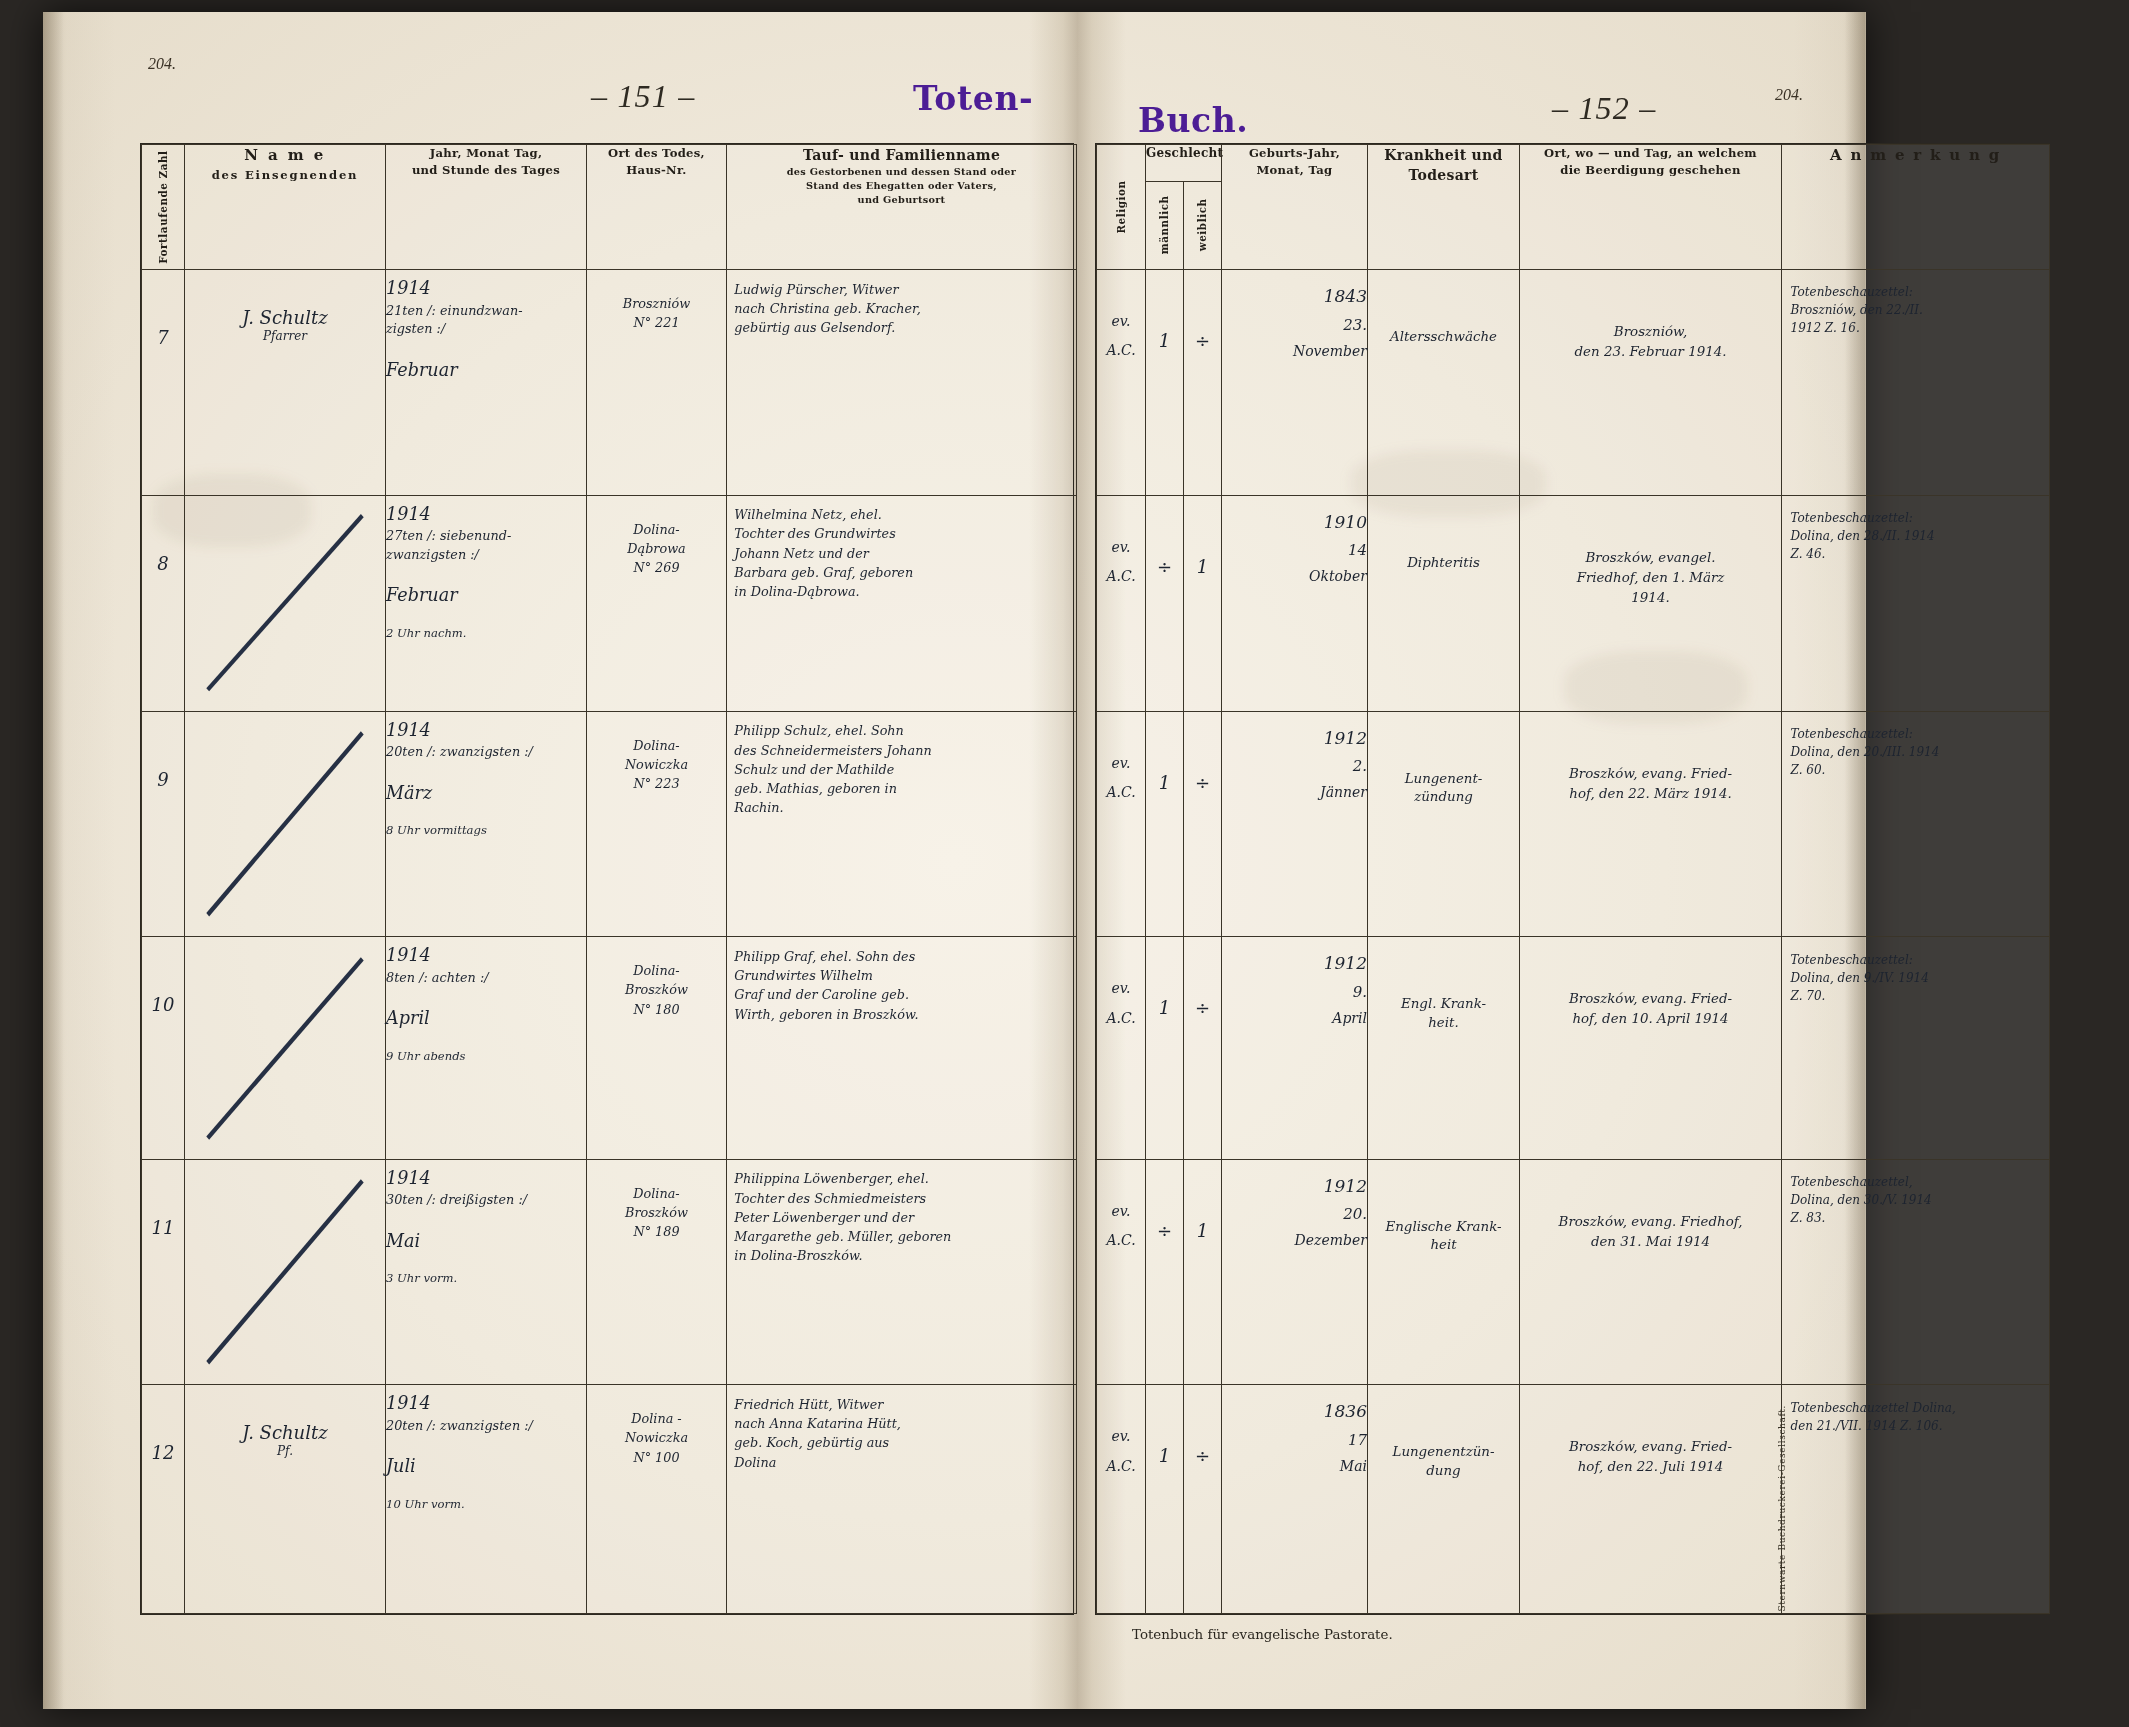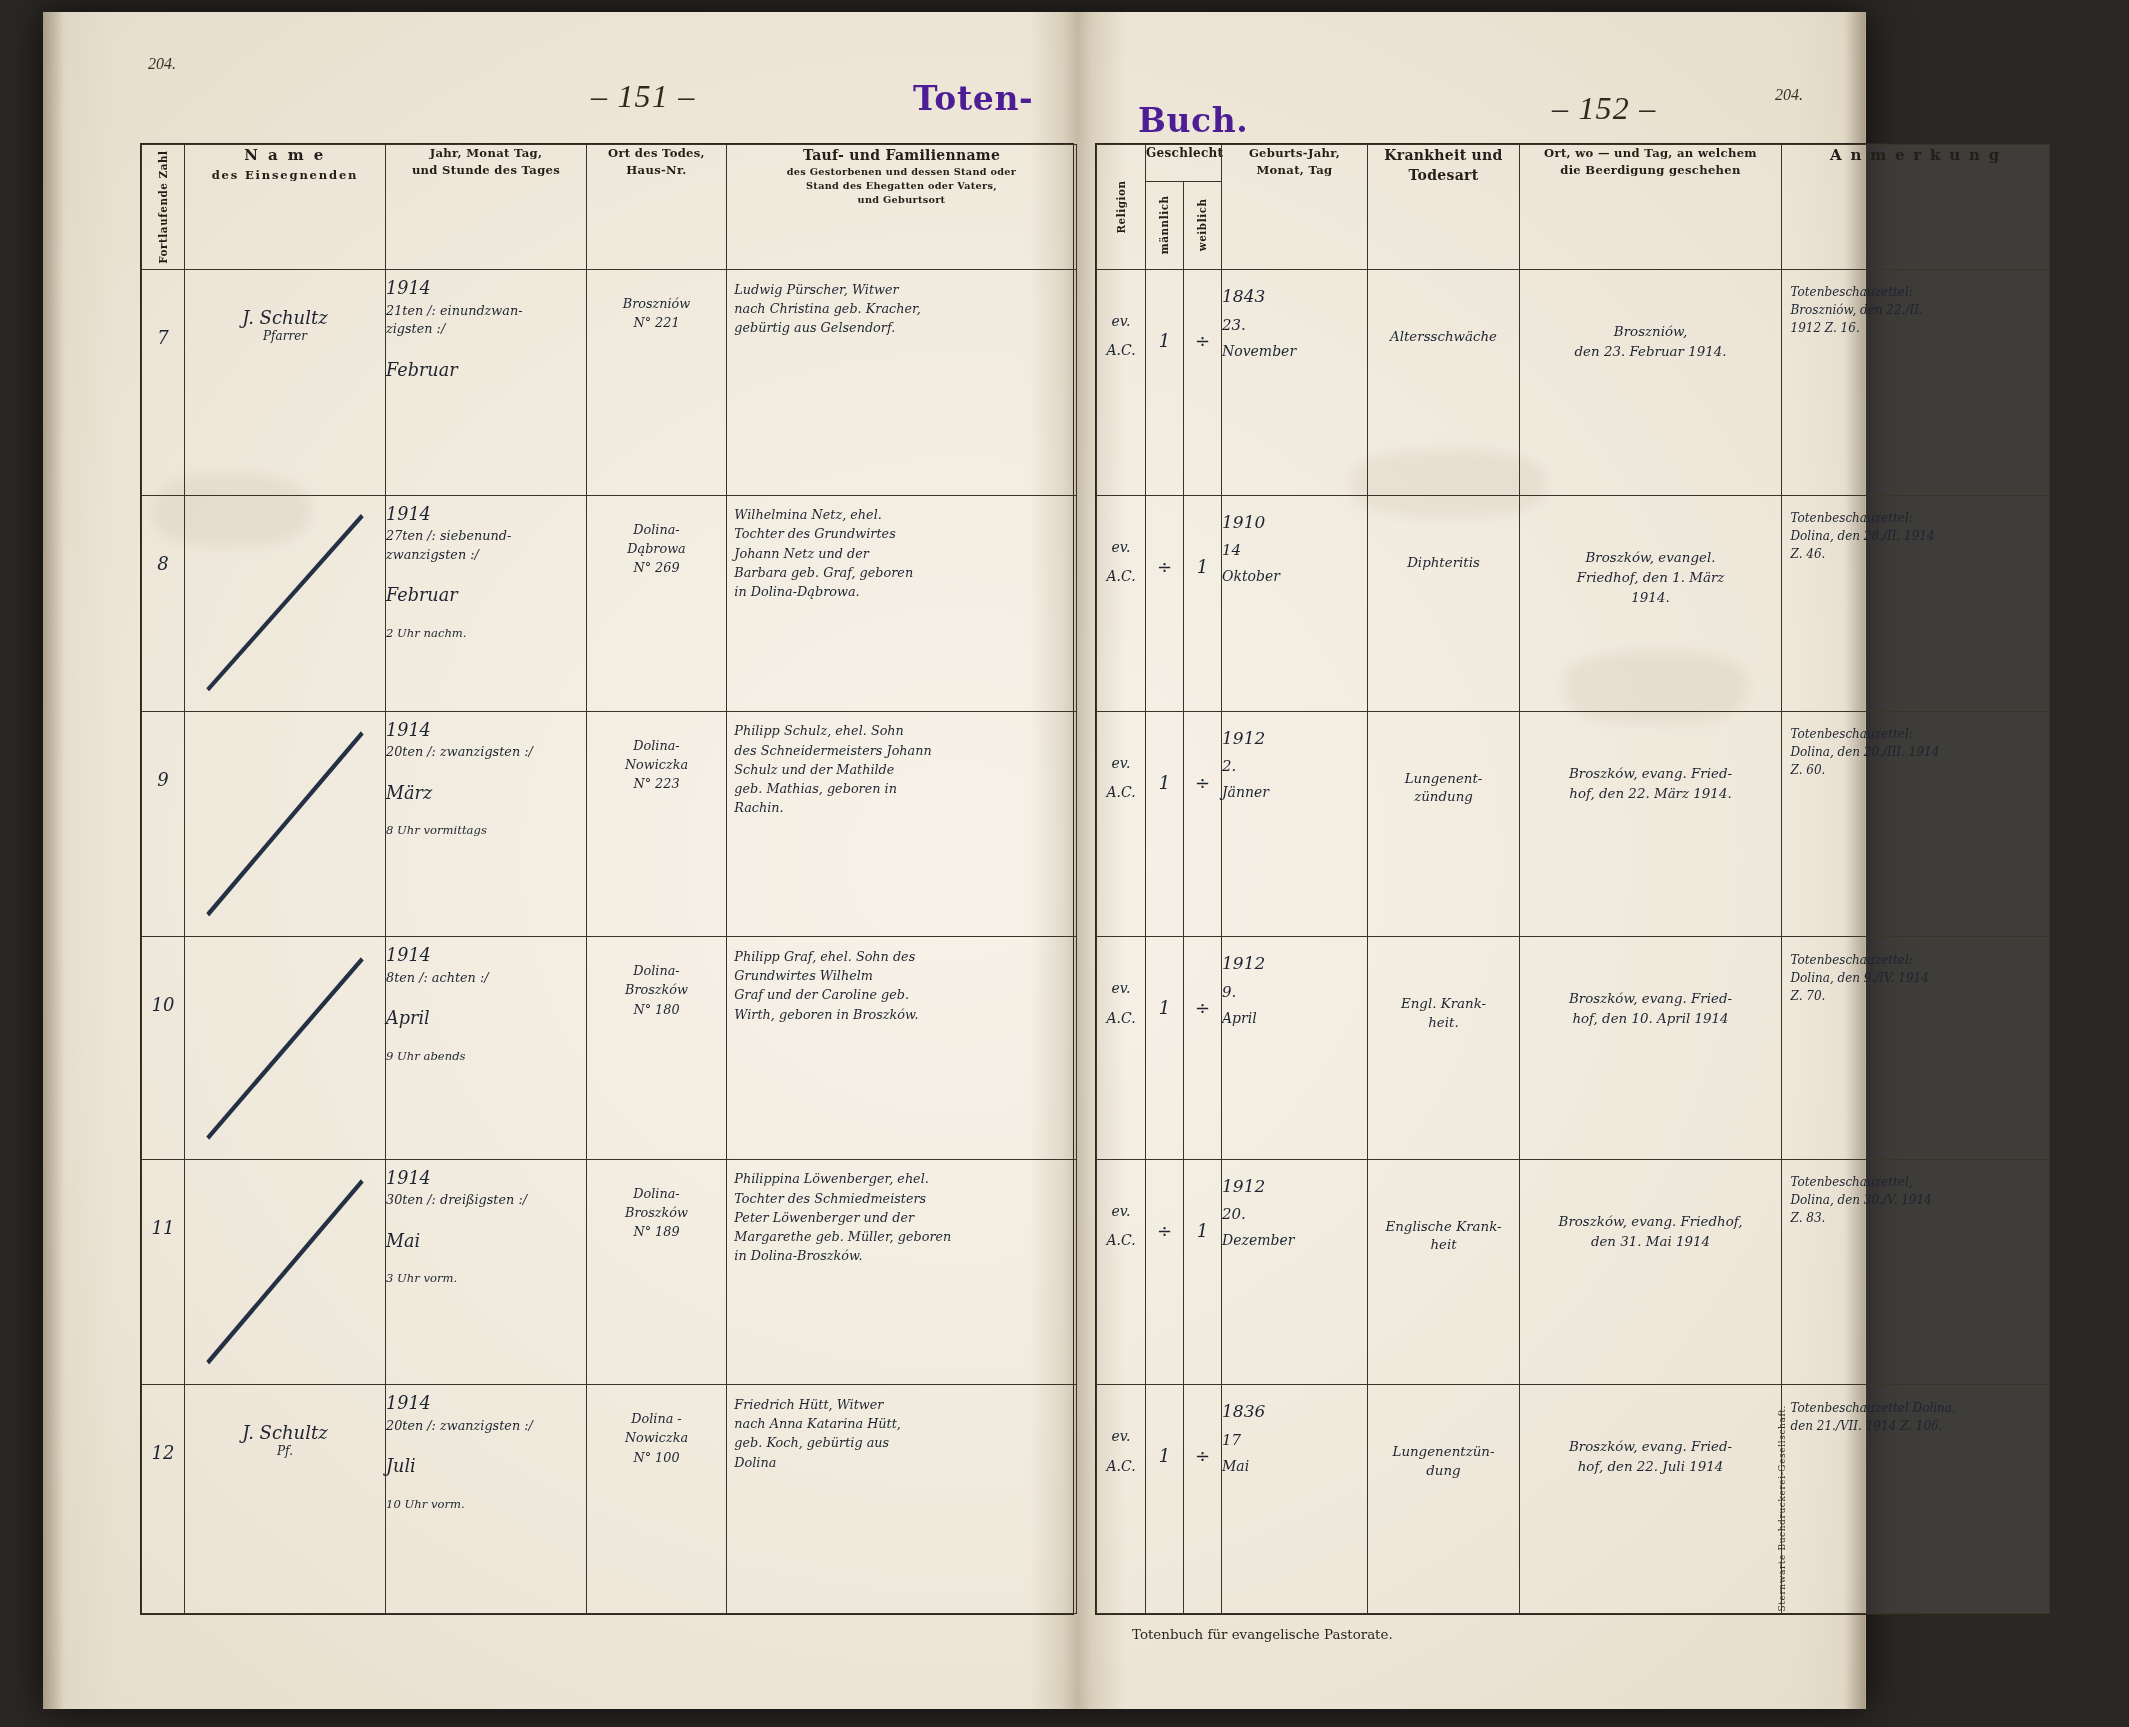--- a/index.html
+++ b/index.html
@@ -165,21 +165,21 @@
   .date-month { font-size: 17.6px; margin-top: 19px; }
   .date-time  { font-size: 11.6px; margin-top: 16px; }
 
   .place-block { text-align: center; padding-top: 24px; line-height: 1.5; }
 
   .name-block { padding: 9.7px 7.3px; font-size: 12.8px; line-height: 1.5; }
 
   .rel-block { padding-top: 37px; text-align: center; line-height: 2.1; font-size: 14px; }
   .sex-mark { text-align: center; padding-top: 58px; font-size: 18px; }
 
-  .birth-block { text-align: left; padding-top: 11px; line-height: 1.8; }
+  .birth-block { text-align: right; padding-top: 11px; line-height: 1.8; }
   .birth-year { font-size: 17px; }
   .birth-day  { font-size: 15px; }
   .birth-mon  { font-size: 14px; }
 
   .ill-block { text-align: center; padding-top: 58px; font-size: 13.4px; line-height: 1.4; }
   .bur-block { padding: 52px 8.5px 0 8.5px; font-size: 13.4px; line-height: 1.5; text-align: center; }
   .rem-block { padding: 13.4px 7.3px 0 8.5px; font-size: 12px; line-height: 1.5; }
 
   
   .diag {

